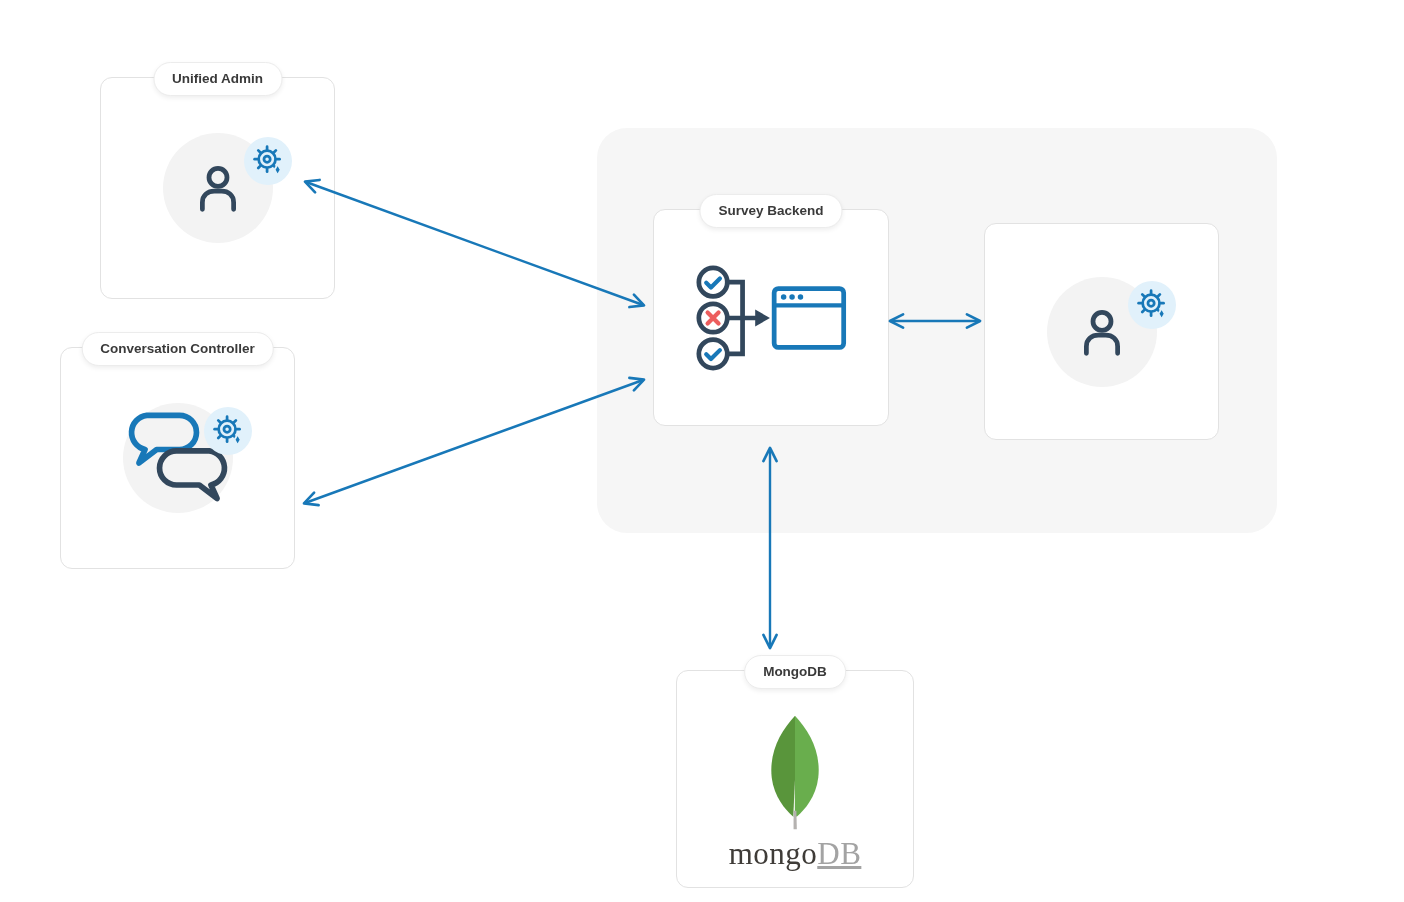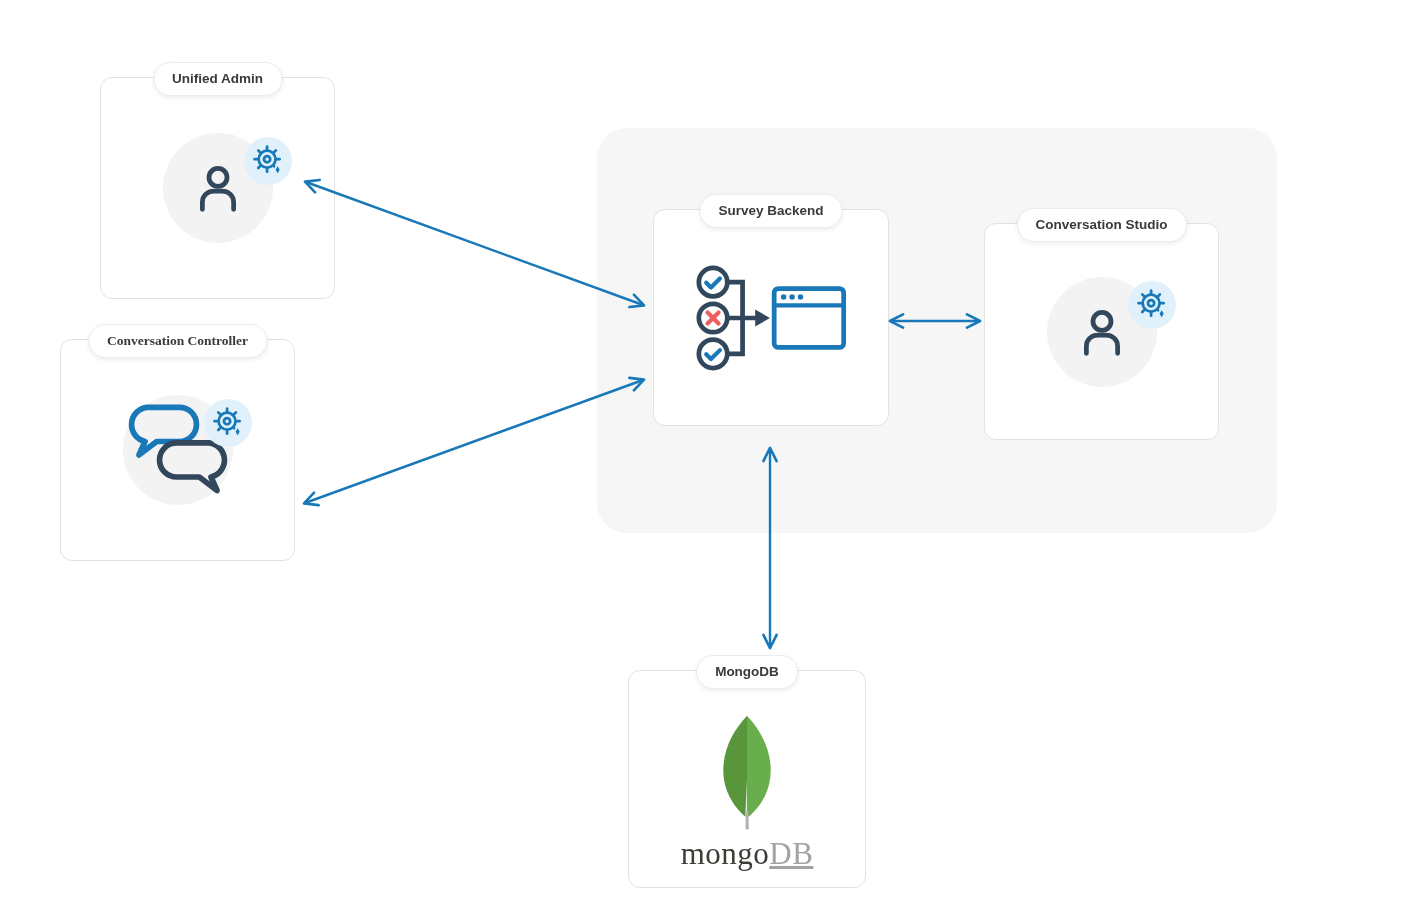--- a/index.html
+++ b/index.html
@@ -18,24 +18,24 @@
     background: #f6f6f6;
     border-radius: 30px;
   }
   .card {
     position: absolute;
     background: #ffffff;
     border: 1px solid #e2e2e2;
     border-radius: 12px;
   }
   .card-unified-admin        { left: 60px;  top: 77px;  width: 233px; height: 220px; margin-left: 40px; }
-  .card-conversation-controller { left: 60px; top: 339px; width: 233px; height: 220px; font-family: Liberation Serif, serif; }
+  .card-conversation-controller { left: 60px; top: 347px; width: 233px; height: 220px; }
   .card-survey-backend       { left: 653px; top: 209px; width: 234px; height: 215px; }
   .card-conversation-studio  { left: 984px; top: 223px; width: 233px; height: 215px; }
-  .card-mongodb              { left: 628px; top: 670px; width: 236px; height: 216px; }
+  .card-mongodb              { left: 676px; top: 670px; width: 236px; height: 216px; }
 
   .pill {
     position: absolute;
     top: -16px;
     left: 50%;
     transform: translateX(-50%);
     background: #ffffff;
     border: 1px solid #ececec;
     border-radius: 999px;
     padding: 8px 18px;
@@ -183,21 +183,20 @@
         <rect x="78" y="22" width="66" height="56" rx="4" fill="none" stroke="#1878b8" stroke-width="4.5"></rect>
         <line x1="79" y1="38" x2="143" y2="38" stroke="#1878b8" stroke-width="4"></line>
         <circle cx="87" cy="30" r="2.6" fill="#1878b8"></circle>
         <circle cx="95" cy="30" r="2.6" fill="#1878b8"></circle>
         <circle cx="103" cy="30" r="2.6" fill="#1878b8"></circle>
       </svg>
     </div>
   </div>
 
   <div class="card card-conversation-studio">
-    <div class="pill">Conversation Studio</div>
     <div class="card-inner">
       <div class="icon-circle">
         <svg width="60" height="60" viewBox="0 0 48 48">
           <circle cx="24" cy="15.5" r="7.2" fill="none" stroke="#32475c" stroke-width="3.8"></circle>
           <path d="M11.5,41 V35.5 C11.5,29.5 16,26.5 21,26.5 H27 C32,26.5 36.5,29.5 36.5,35.5 V41" fill="none" stroke="#32475c" stroke-width="3.8" stroke-linecap="round"></path>
         </svg>
         <div class="gear-badge">
           <svg width="44" height="44" viewBox="0 0 48 48">
             <g stroke="#1878b8" fill="none" stroke-width="3" stroke-linecap="round">
               <circle cx="23" cy="22" r="9.2"></circle>

